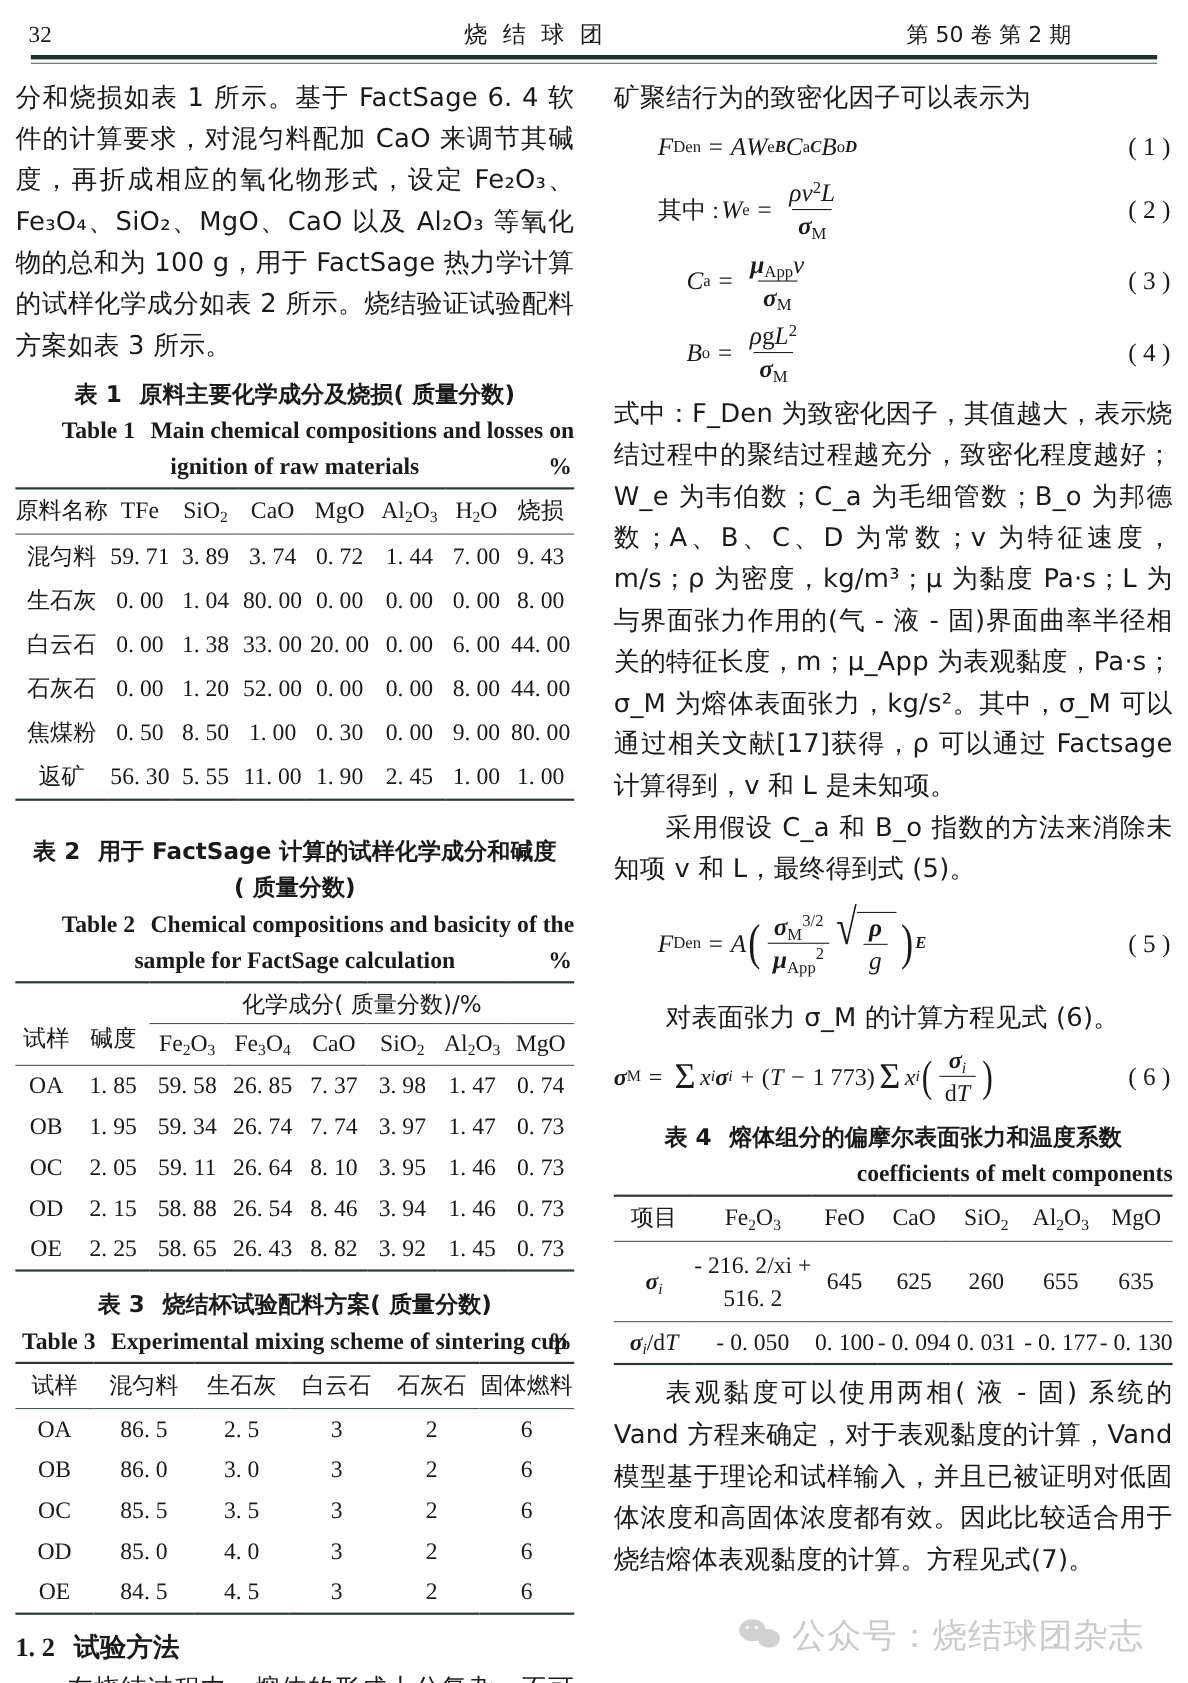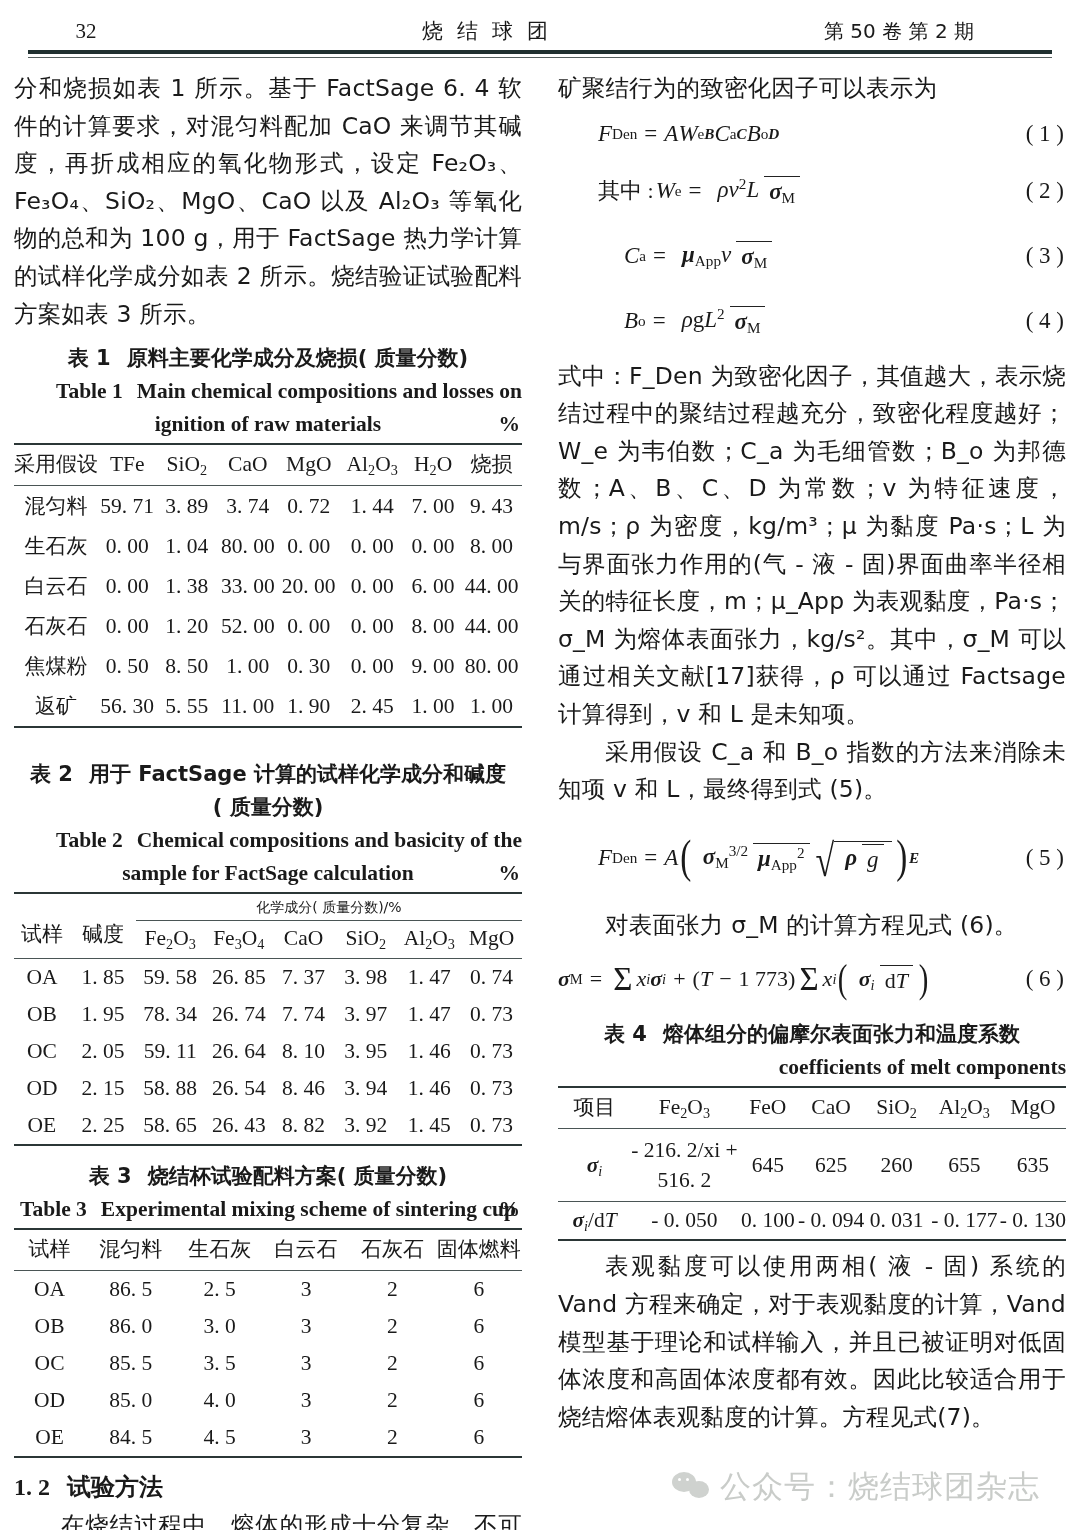--- a/index.html
+++ b/index.html
@@ -29,21 +29,21 @@
     top: 14px;
     left: 26px;
     right: 26px;
     height: 34px;
     display: flex;
     align-items: center;
     font-size: 21px;
   }
   .runhead .pageno {
     width: 120px;
-    text-align: center;
+    text-align: left;
     font-family: "Liberation Serif", serif;
   }
   .runhead .journal {
     flex: 1;
     text-align: center;
     letter-spacing: 14px;
     text-indent: 14px;
     font-size: 21px;
   }
   .runhead .volume {
@@ -152,21 +152,21 @@
   table.tbl thead th { padding: 5px 0 7px 0; }
   .topline   { border-top: 2.6px solid #2b3636; }
   .midline   { border-top: 1.1px solid #4a5555; }
   .botline   { border-bottom: 2.6px solid #2b3636; }
   .hdr-zh { font-family: "DejaVu Sans", "Liberation Sans", sans-serif; font-size: 21px; }
   .cell-zh { font-family: "DejaVu Sans", "Liberation Sans", sans-serif; font-size: 21px; }
 
   .spanhdr {
     border-bottom: 1.1px solid #4a5555;
     font-family: "DejaVu Sans", "Liberation Sans", sans-serif;
-    font-size: 14px;
+    font-size: 21px;
     padding-bottom: 3px !important;
   }
 
   
   .sec {
     font-size: 24px;
     font-weight: bold;
     font-family: "DejaVu Sans", "Liberation Sans", sans-serif;
     margin: 13px 0 4px 0;
   }
@@ -191,21 +191,21 @@
     font-family: "Liberation Serif", serif;
   }
   .eq-body { display: flex; align-items: center; }
   .prefix-zh {
     font-family: Liberation Serif, serif;
     font-size: 22px;
     margin-right: 2px;
   }
   .frac {
     display: inline-flex;
-    flex-direction: row;
+    flex-direction: column;
     align-items: center;
     vertical-align: middle;
     margin: 0 4px;
     text-align: center;
   }
   .frac .num2 { padding: 0 5px 1px 5px; }
   .frac .den2 { padding: 2px 5px 0 5px; border-top: 1.4px solid #222; }
   .eqop { margin: 0 7px; }
   .bigparen {
     font-size: 46px;
@@ -297,21 +297,21 @@
         </div>
         <div class="cap-en cap-en-row">
           <span>ignition of raw materials</span>
           <span class="unit-right">%</span>
         </div>
       </div>
 
       <table class="tbl">
         <thead>
           <tr class="topline">
-            <th class="hdr-zh midline" style="width:16.5%">采用假设</th>
+            <th class="hdr-zh midline" style="width:16.5%">原料名称</th>
             <th class="midline" style="width:11.5%">TFe</th>
             <th class="midline" style="width:12%">SiO<sub>2</sub></th>
             <th class="midline" style="width:12%">CaO</th>
             <th class="midline" style="width:12%">MgO</th>
             <th class="midline" style="width:13%">Al<sub>2</sub>O<sub>3</sub></th>
             <th class="midline" style="width:11%">H<sub>2</sub>O</th>
             <th class="hdr-zh midline" style="width:12%">烧损</th>
           </tr>
         </thead>
         <tbody>
@@ -415,21 +415,21 @@
             <td>59. 58</td>
             <td>26. 85</td>
             <td>7. 37</td>
             <td>3. 98</td>
             <td>1. 47</td>
             <td>0. 74</td>
           </tr>
           <tr>
             <td>OB</td>
             <td>1. 95</td>
-            <td>78. 34</td>
+            <td>59. 34</td>
             <td>26. 74</td>
             <td>7. 74</td>
             <td>3. 97</td>
             <td>1. 47</td>
             <td>0. 73</td>
           </tr>
           <tr>
             <td>OC</td>
             <td>2. 05</td>
             <td>59. 11</td>

